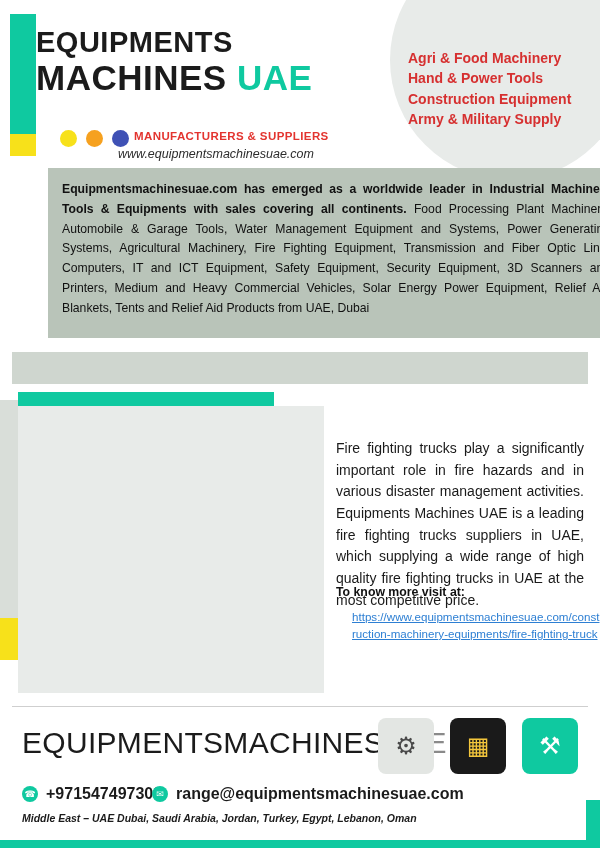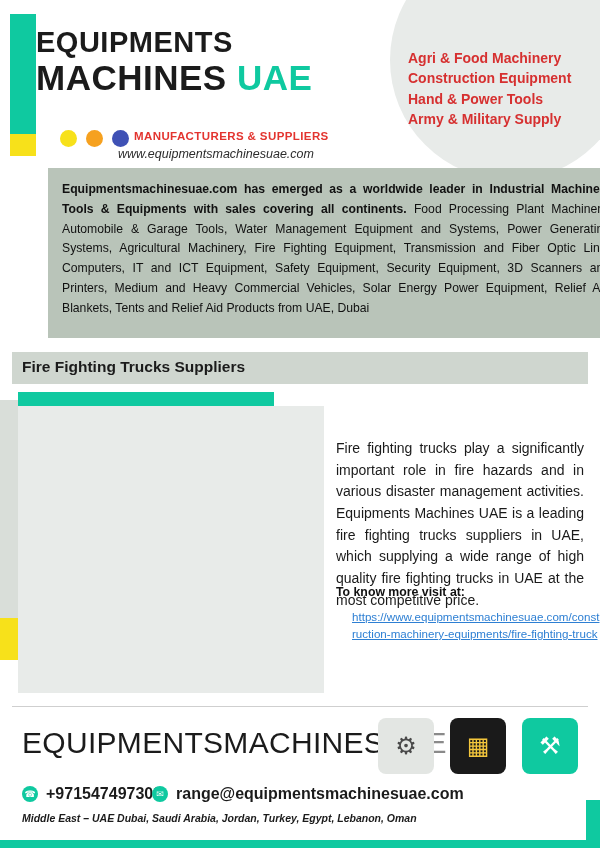--- a/index.html
+++ b/index.html
@@ -197,31 +197,30 @@
       <span class="dot y"></span>
       <span class="dot o"></span>
       <span class="dot b"></span>
     </div>
     <div class="ms-text">MANUFACTURERS &amp; SUPPLIERS</div>
     <div class="site-url">www.equipmentsmachinesuae.com</div>
   </div>
 
   <div class="cat-list">
     <div class="cat-item">Agri &amp; Food Machinery</div>
+    <div class="cat-item">Hand &amp; Power Tools</div>
     <div class="cat-item">Construction Equipment</div>
-    <div class="cat-item">Hand &amp; Power Tools</div>
     <div class="cat-item">Army &amp; Military Supply</div>
   </div>
 
   <div class="intro-band">
     <p class="intro-text"><b>Equipmentsmachinesuae.com has emerged as a worldwide leader in Industrial Machines, Tools &amp; Equipments with sales covering all continents.</b><span> Food Processing Plant Machinery, Automobile &amp; Garage Tools, Water Management Equipment and Systems, Power Generating Systems, Agricultural Machinery, Fire Fighting Equipment, Transmission and Fiber Optic Line, Computers, IT and ICT Equipment, Safety Equipment, Security Equipment, 3D Scanners and Printers, Medium and Heavy Commercial Vehicles, Solar Energy Power Equipment, Relief Aid Blankets, Tents and Relief Aid Products from UAE, Dubai</span></p>
   </div>
 
   <div class="section-bar"></div>
-  <div class="section-title">Fire Fighting Trucks Suppliers</div>
   <div class="deco-teal-bar-top"></div>
 
   <div class="img-panel">
     
   </div>
 
   <div class="body-col">
     <p class="body-text">Fire fighting trucks play a significantly important role in fire hazards and in various disaster management activities. Equipments Machines UAE is a leading fire fighting trucks suppliers in UAE, which supplying a wide range of high quality fire fighting trucks in UAE at the most competitive price.</p>
   </div>
   <div class="know-more">To know more visit at:</div>

